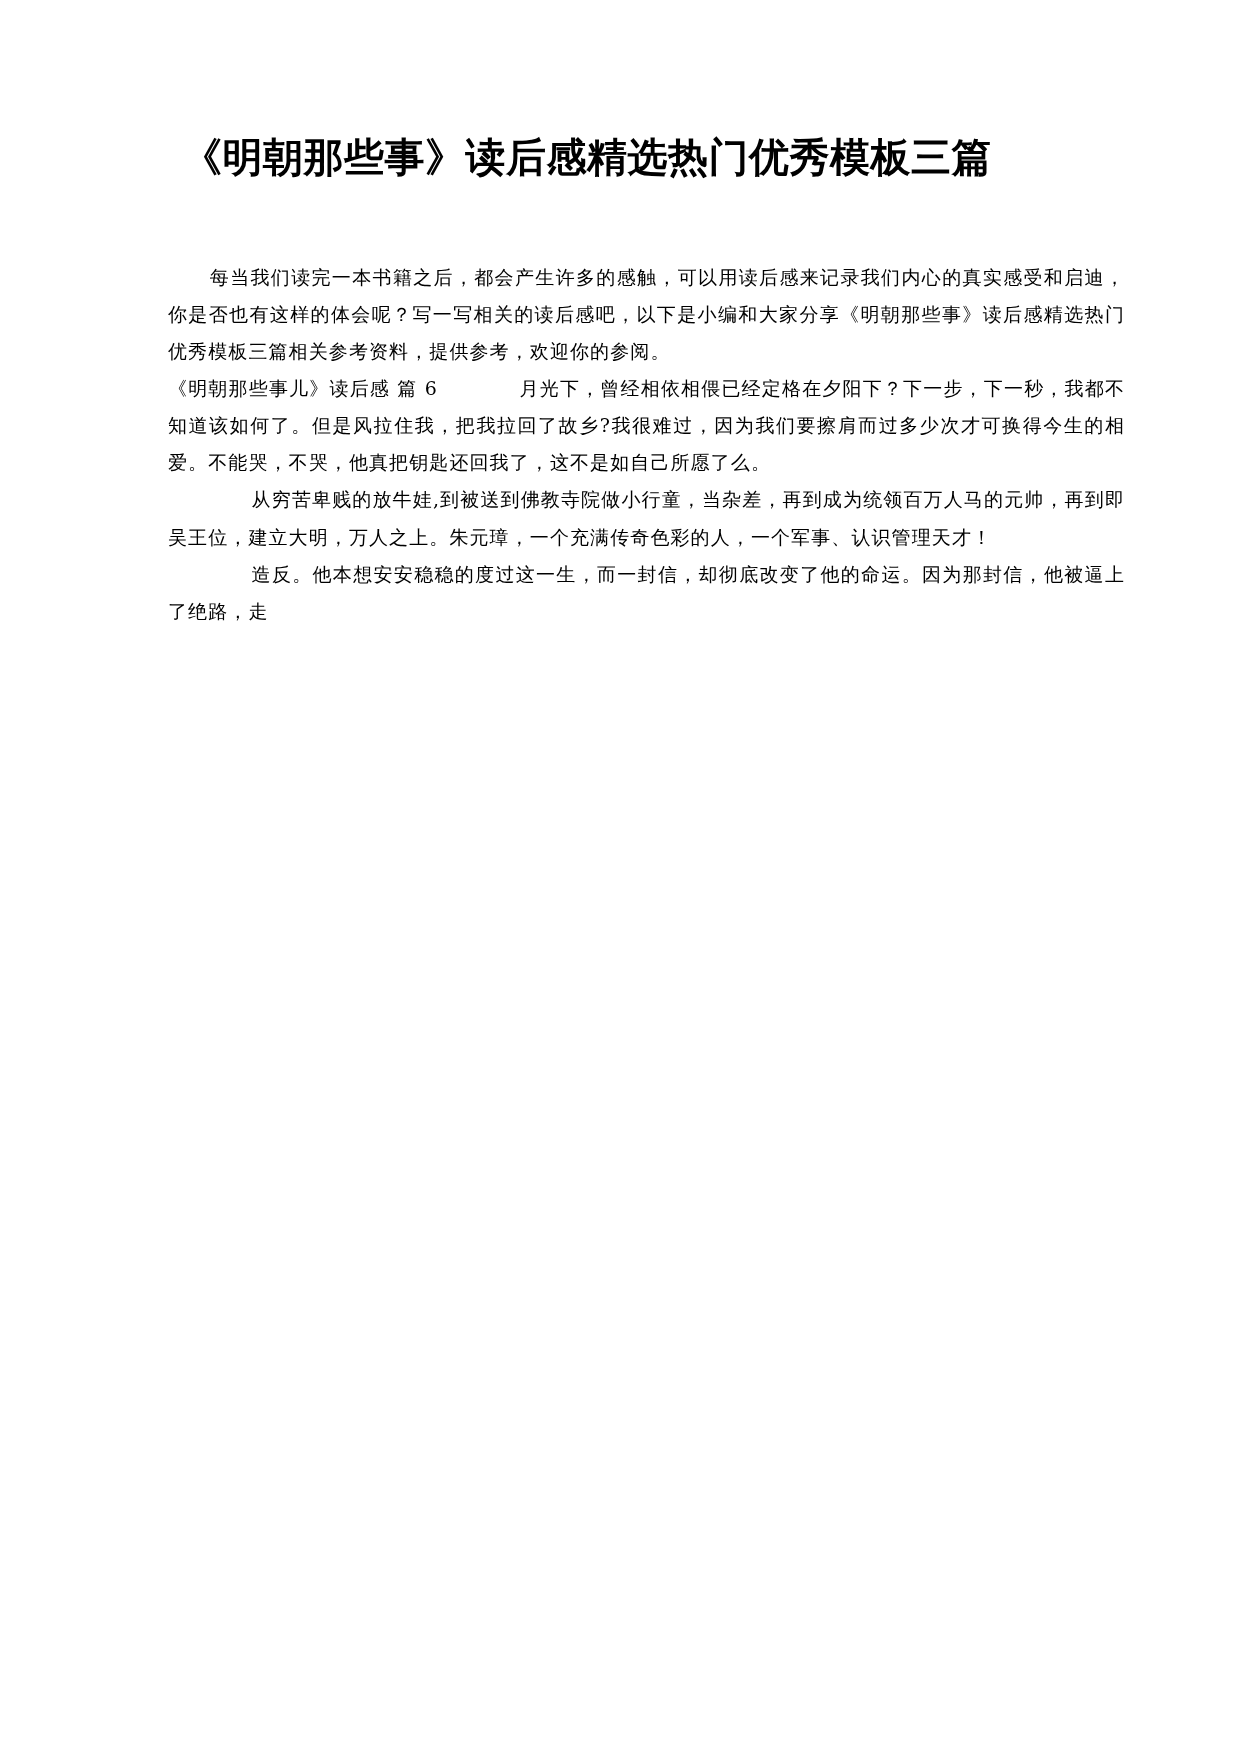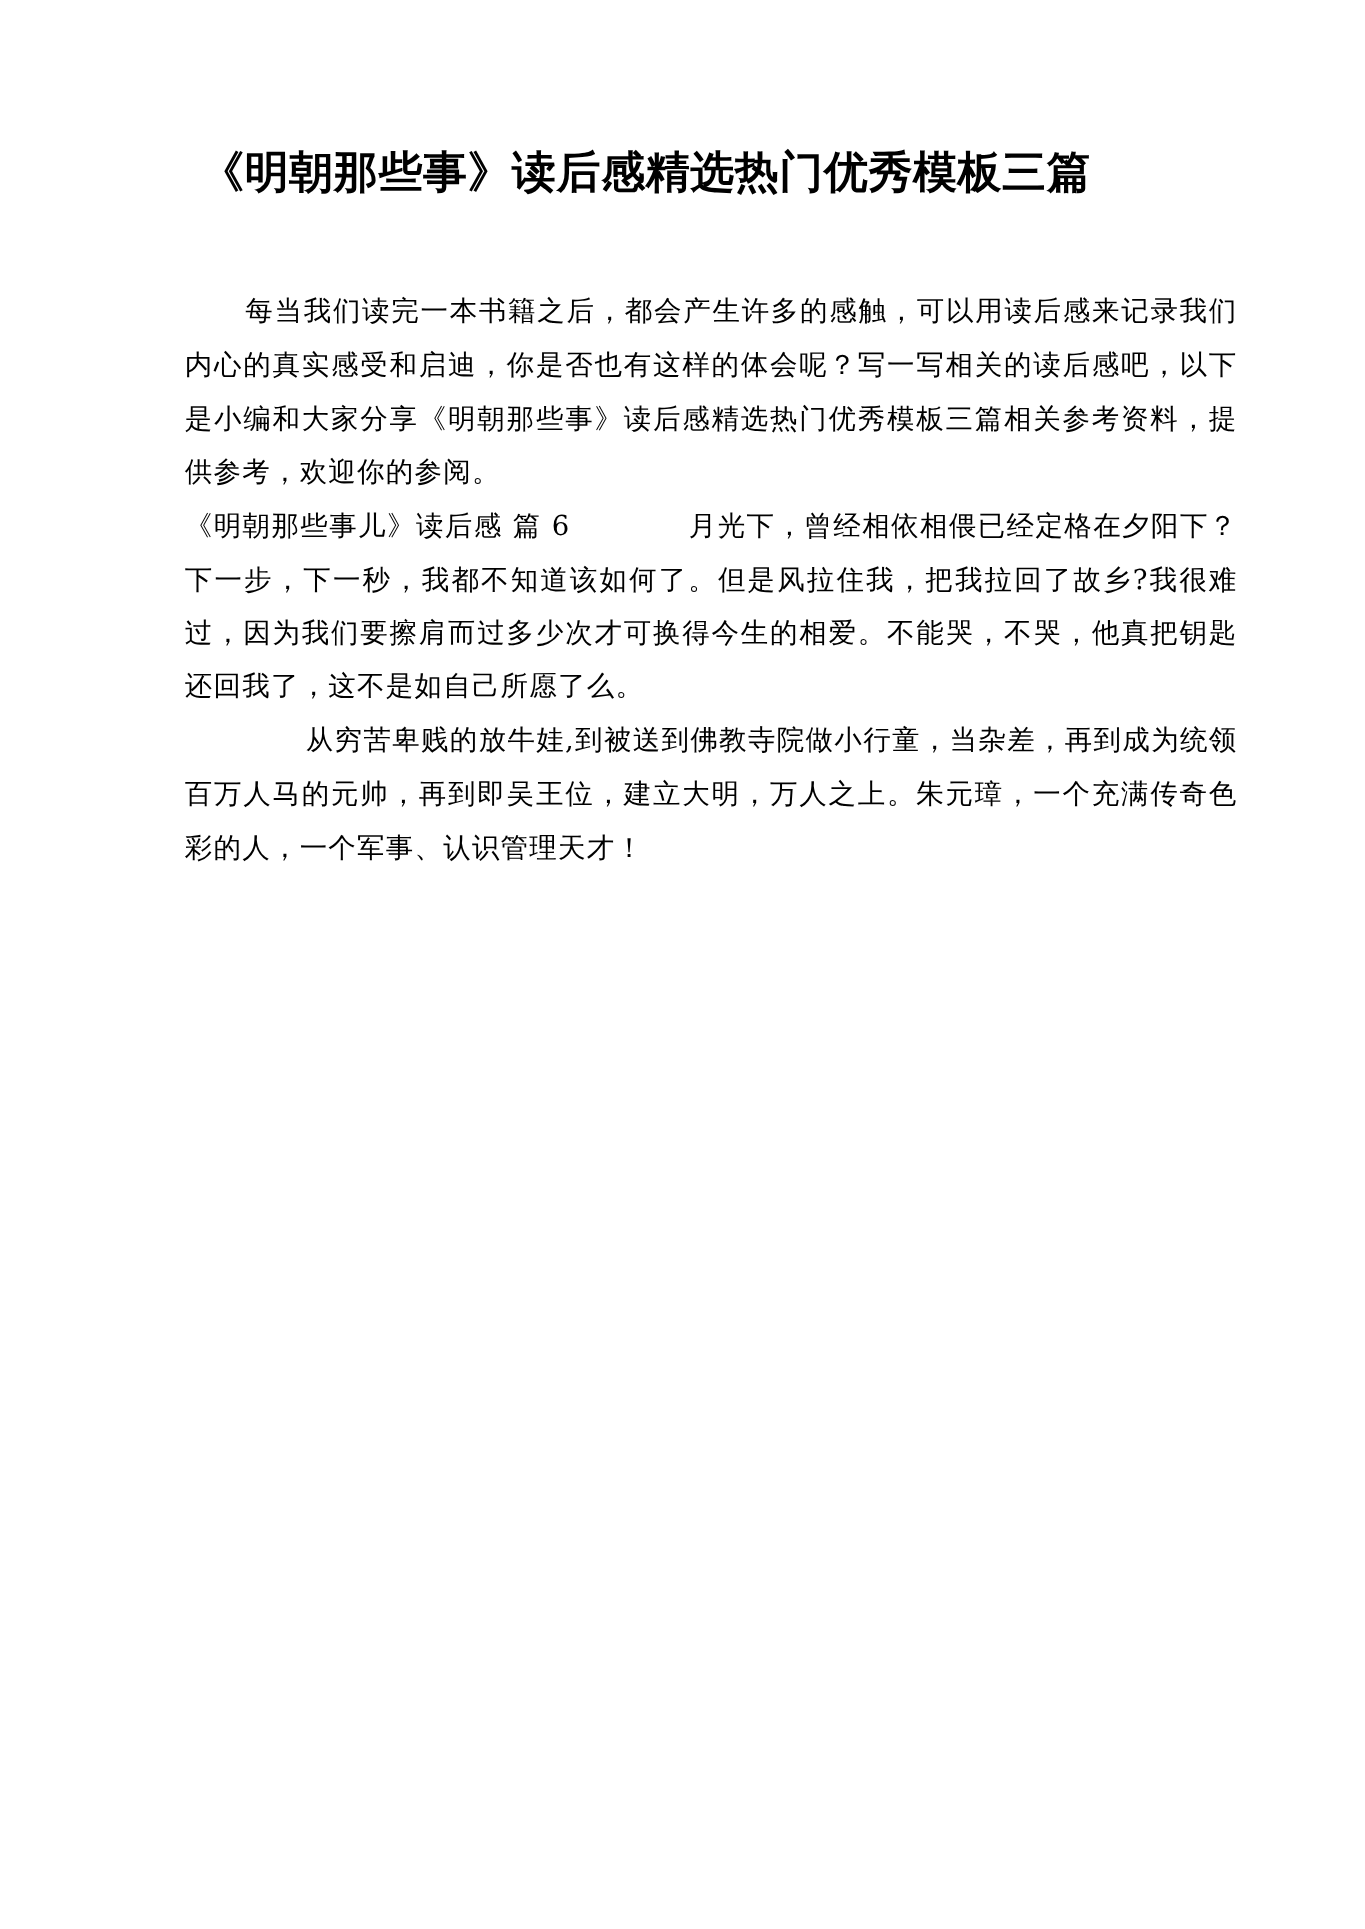--- a/index.html
+++ b/index.html
@@ -28,21 +28,21 @@
     line-height: 1.48;
     letter-spacing: 0.5px;
     text-align: left;
     margin: 0 0 0 14px;
     color: #000;
   }
   .spacer-after-title {
     height: 72px;
   }
   .body-block {
-    font-size: 25px;
+    font-size: 19px;
     line-height: 1.95;
     letter-spacing: 1.1px;
     text-align: justify;
     text-justify: inter-ideograph;
     margin: 0;
   }
   .indent-2 {
     text-indent: 2.2em;
   }
   .indent-4 {
@@ -68,14 +68,15 @@
 
   <div class="spacer-after-title"></div>
 
   <p class="body-block indent-2">每当我们读完一本书籍之后，都会产生许多的感触，可以用读后感来记录我们内心的真实感受和启迪，你是否也有这样的体会呢？写一写相关的读后感吧，以下是小编和大家分享《明朝那些事》读后感精选热门优秀模板三篇相关参考资料，提供参考，欢迎你的参阅。</p>
 
   <p class="body-block no-indent tight"><span>《明朝那些事儿》读后感  篇 6</span><span class="gap-wide"></span><span>月光下，曾经相依相偎已经定格在夕阳下？下一步，下一秒，我都不知道该如何了。但是风拉住我，把我拉回了故乡?我很难过，因为我们要擦肩而过多少次才可换得今生的相爱。不能哭，不哭，他真把钥匙还回我了，这不是如自己所愿了么。</span></p>
 
   <p class="body-block indent-4">从穷苦卑贱的放牛娃,到被送到佛教寺院做小行童，当杂差，再到成为统领百万人马的元帅，再到即吴王位，建立大明，万人之上。朱元璋，一个充满传奇色彩的人，一个军事、认识管理天才！</p>
 
 
+  <p class="body-block indent-4">造反。他本想安安稳稳的度过这一生，而一封信，却彻底改变了他的命运。因为那封信，他被逼上了绝路，走</p>
 
 </div>
 
 </body></html>

